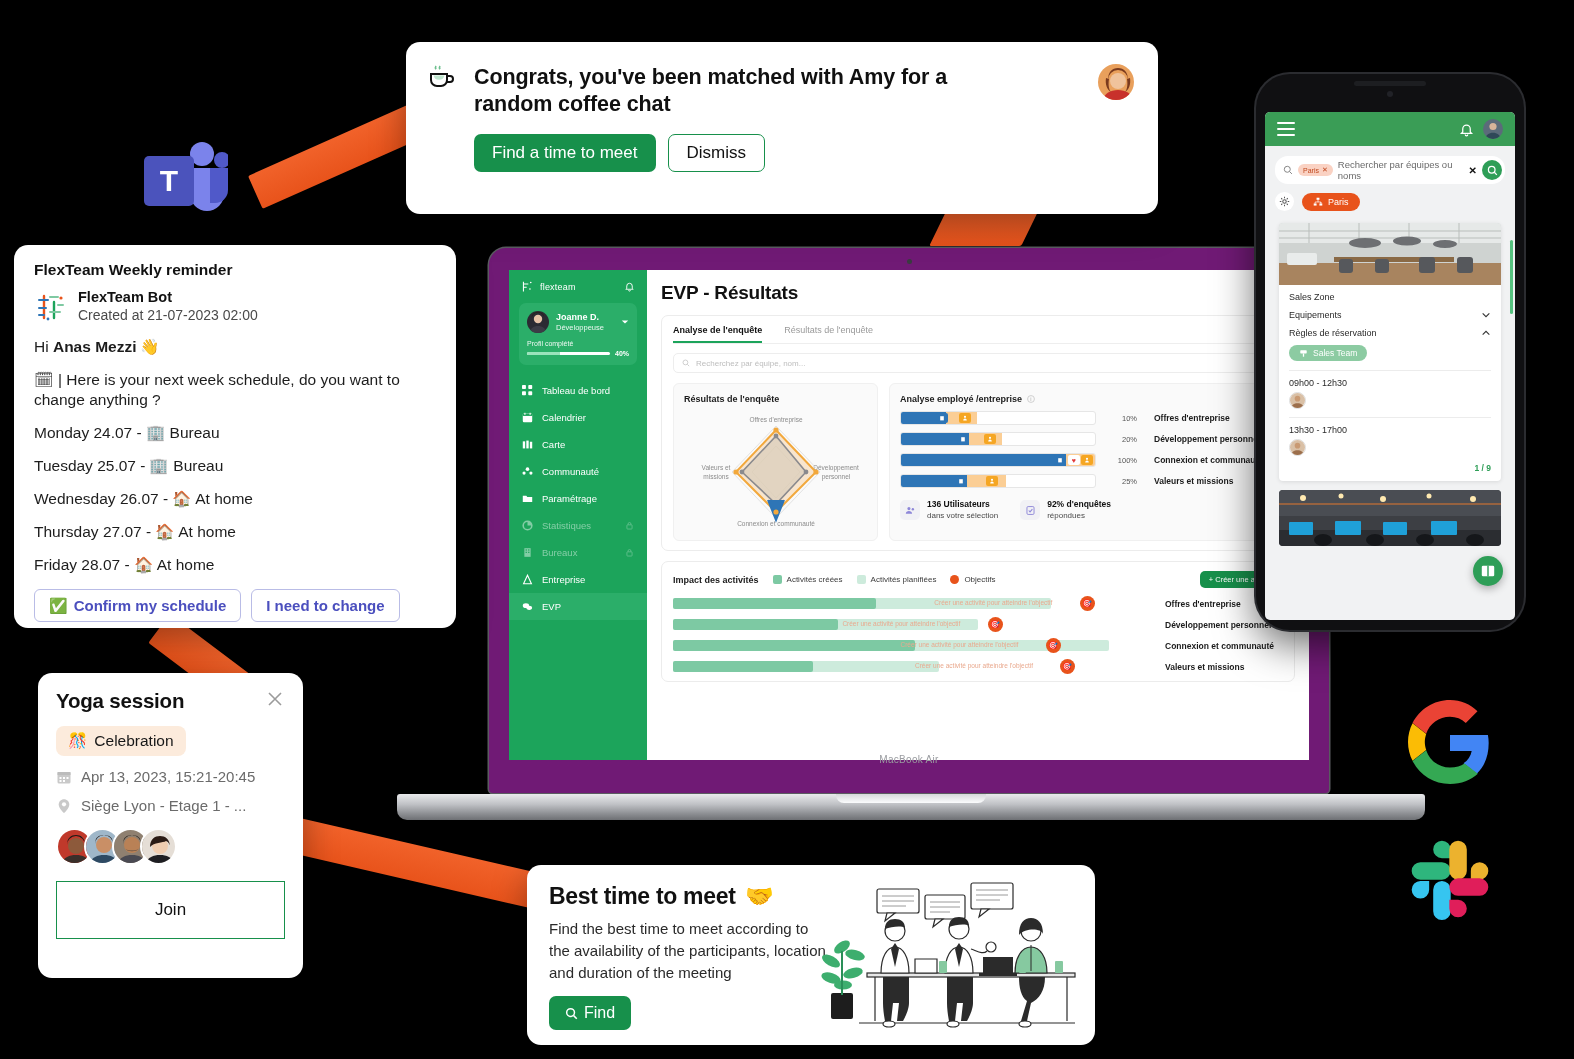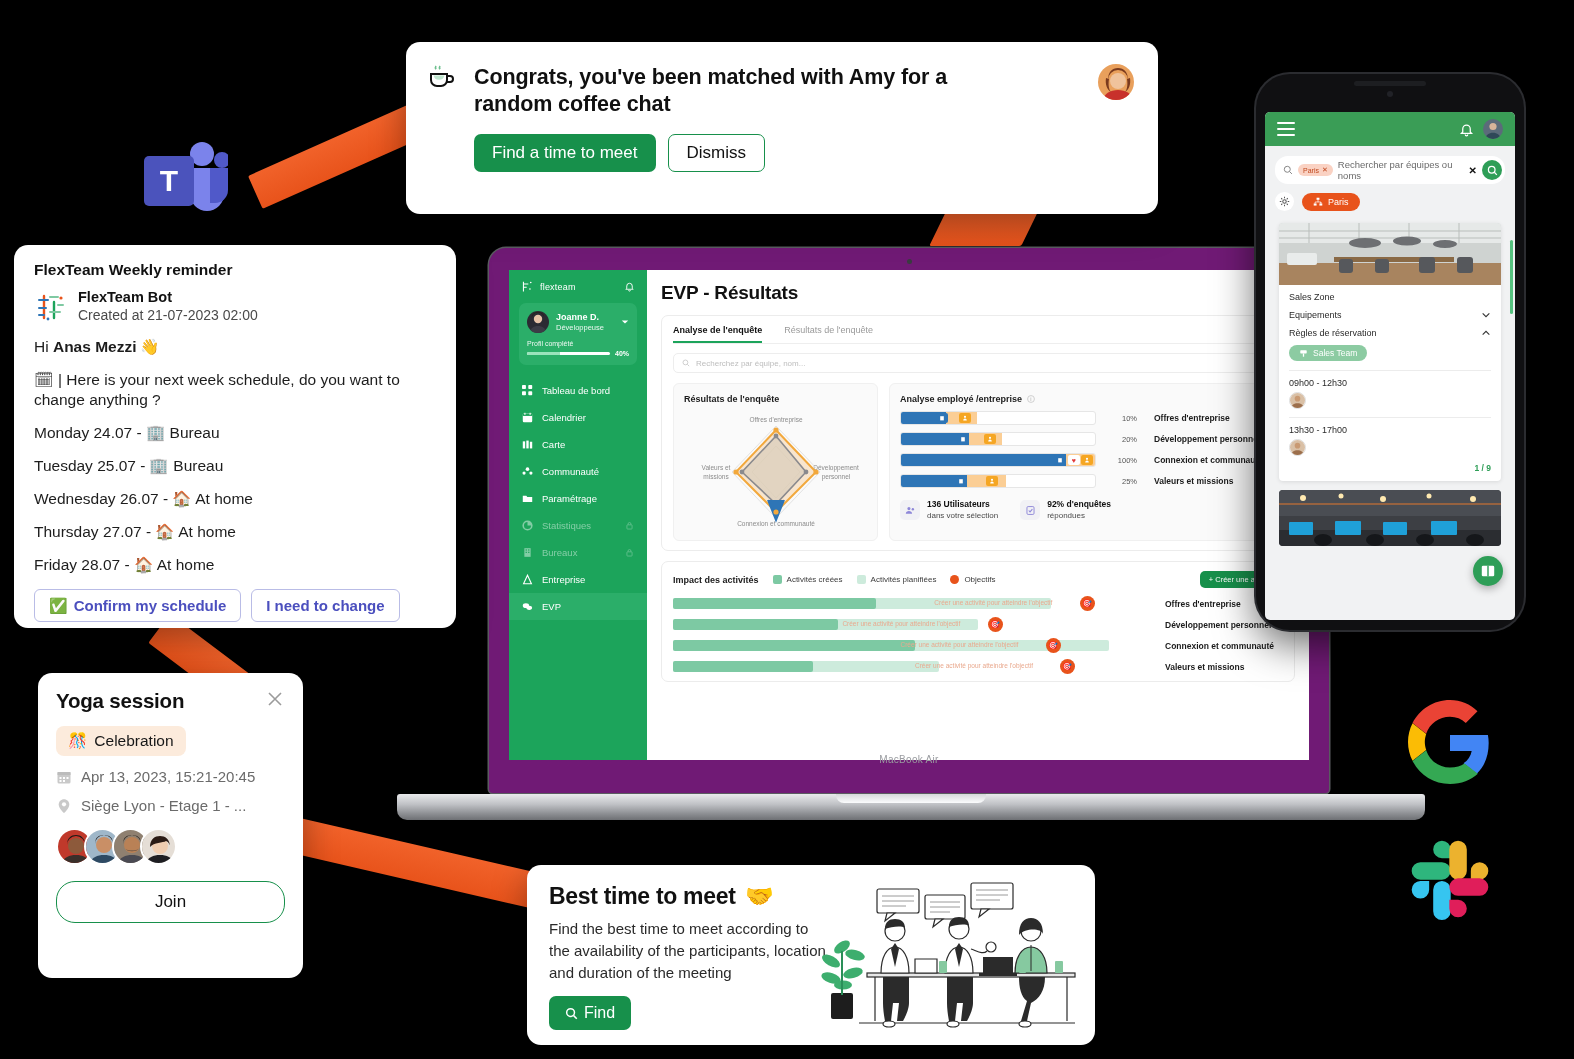--- a/index.html
+++ b/index.html
@@ -47,21 +47,21 @@
   #yoga-card { left:38px; top:673px; width:265px; height:305px; border-radius:14px; padding:16px 18px; }
   .yoga-head { display:flex; align-items:flex-start; justify-content:space-between; }
   .yoga-title { font-size:20.5px; font-weight:700; color:#111; letter-spacing:-.2px;}
   .yoga-x { width:20px; height:20px; cursor:pointer; }
   .yoga-tag { display:inline-flex; align-items:center; gap:7px; margin-top:13px;
     background:#FCEBDC; border-radius:8px; padding:6px 12px; font-size:15.5px; color:#181818; font-weight:500;}
   .yoga-row { display:flex; align-items:center; gap:9px; margin-top:12px; font-size:15px; color:#6b6b6b; }
   .yoga-avatars { display:flex; margin-top:14px; }
   .yoga-avatars .av { width:37px; height:37px; border-radius:50%; border:2px solid #fff; margin-left:-9px; overflow:hidden;}
   .yoga-avatars .av:first-child { margin-left:0; }
-  .btn-join { margin-top:16px; width:100%; height:42px; border-radius:19px; border:1.3px solid #17904B;
+  .btn-join { margin-top:16px; width:100%; height:58px; border-radius:0; border:1.3px solid #17904B;
     background:#fff; font-size:17px; color:#111; font-family:inherit; cursor:pointer; }
 
   
   #best-card { left:527px; top:865px; width:568px; height:180px; border-radius:14px; padding:18px 22px; }
   .best-title { font-size:23px; font-weight:700; color:#111; letter-spacing:-.3px; display:flex; align-items:center; gap:10px;}
   .best-desc { font-size:15px; color:#2a2a2a; line-height:22px; margin-top:8px; width:280px;}
   .btn-find { margin-top:12px; height:34px; padding:0 16px; border:none; border-radius:7px;
     background:#17904B; color:#fff; font-size:16px; font-family:inherit; cursor:pointer;
     display:inline-flex; align-items:center; gap:6px; }
   .best-illu { position:absolute; right:14px; bottom:14px; width:262px; height:150px; }

